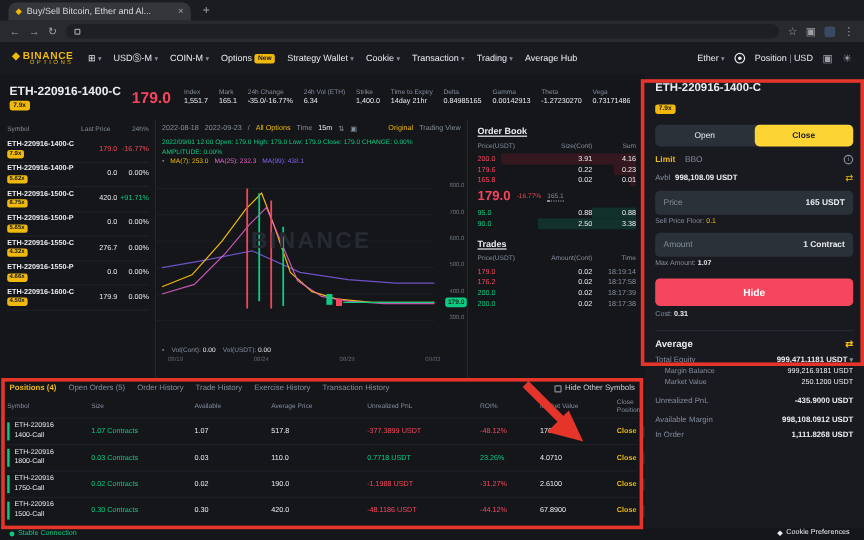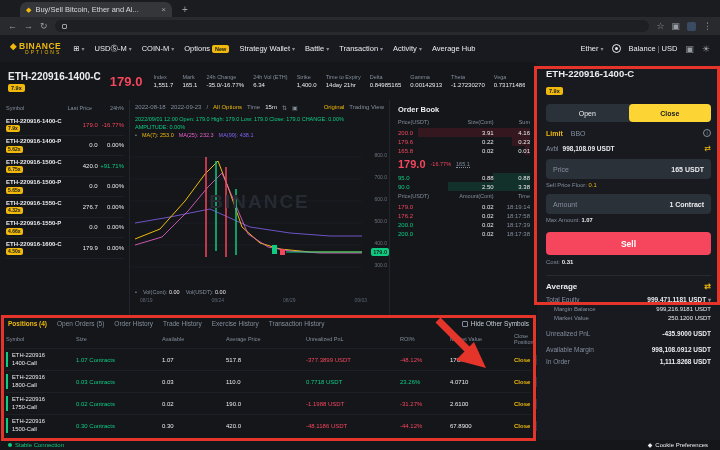--- a/index.html
+++ b/index.html
@@ -1,21 +1,21 @@
 <!DOCTYPE html>
 <html><head>
 <meta charset="utf-8">
 <style>
   * { margin:0; padding:0; box-sizing:border-box; font-family:"Liberation Sans",sans-serif; }
   html,body { background:#000; }
   .screen { position:relative; width:720px; height:450px; background:#14161a; overflow:hidden; color:#eaecef; }
   .g { color:#848e9c; } .w { color:#eaecef; } .red { color:#f6465d; } .grn { color:#0ecb81; } .yel { color:#f0b90b; }
 
   
-  .tabstrip { height:17px; background:#1b1c1f; display:flex; align-items:flex-end; padding-left:20px; }
+  .tabstrip { height:17px; background:#1b1c1f; display:flex; align-items:flex-end; padding-left:7px; }
   .tab { width:152px; height:15px; background:#35363a; border-radius:7px 7px 0 0; display:flex; align-items:center; gap:4px; padding:0 6px; font-size:7.5px; color:#d6d8db; }
   .tab .ttl { flex:1; overflow:hidden; white-space:nowrap; }
   .fav { color:#f0b90b; font-size:7px; }
   .tclose { color:#9aa0a6; font-size:8px; }
   .newtab { color:#9aa0a6; font-size:10px; margin-left:10px; line-height:15px; }
   .addressbar { height:18px; background:#292a2d; display:flex; align-items:center; gap:7px; padding:0 8px; }
   .navicn { color:#9aa0a6; font-size:9px; }
   .urlpill { flex:1; height:12px; background:#1e1f22; border-radius:6px; display:flex; align-items:center; padding:0 7px; gap:4px; }
   .lockdot { width:5px; height:5px; border:1px solid #9aa0a6; border-radius:1px; }
   .profsq { width:9px; height:9px; background:#3b4a63; border-radius:2px; }
@@ -66,21 +66,21 @@
   .cma { font-size:5.5px; padding:0 5px; display:flex; gap:5px; }
   .canvaswrap { position:relative; height:150px; margin-top:1px; }
   .wm { position:absolute; left:50%; top:42%; transform:translate(-50%,-50%); color:#262b33; font-size:19px; font-weight:bold; letter-spacing:2px; }
   .ylab { position:absolute; right:2px; font-size:5px; color:#6b7480; }
   .pxtag { position:absolute; right:0; background:#0ecb81; color:#10241c; font-size:5.5px; font-weight:bold; border-radius:2px; padding:0 2px; line-height:8px; }
   .cvol { font-size:5.5px; color:#848e9c; padding:0 5px; display:flex; gap:6px; }
   .cxaxis { display:flex; justify-content:space-between; font-size:5px; color:#5d6673; padding:2px 22px 0 10px; }
 
   
   .bookcol { flex:1; padding:3px 7px 0 8px; }
-  .btitle { font-size:7.5px; font-weight:bold; color:#eaecef; padding:2px 0 3px 0; }
+  .btitle { font-size:7.5px; font-weight:bold; color:#eaecef; padding:2px 0 3px 0;text-decoration:underline; }
   .bhead { display:grid; grid-template-columns:1.1fr 1fr .8fr; font-size:5.5px; color:#848e9c; padding:2px 0 3px 0; }
   .bhead span:nth-child(2){ text-align:right; } .bhead span:nth-child(3){ text-align:right; }
   .brow { display:grid; grid-template-columns:1.1fr 1fr .8fr; font-size:6px; padding:1.5px 0; position:relative; }
   .brow span:nth-child(2){ text-align:right; } .brow span:nth-child(3){ text-align:right; }
   .depth-a { background:linear-gradient(to left,#35181f 0 var(--d),transparent var(--d)); }
   .depth-b { background:linear-gradient(to left,#12312a 0 var(--d),transparent var(--d)); }
   .bmid { display:flex; align-items:center; gap:5px; padding:3px 0; }
   .bmid .px { color:#f6465d; font-size:11px; font-weight:bold; }
   .bmid .ch { color:#f6465d; font-size:5.5px; }
   .bmid .mk { color:#848e9c; font-size:5.5px; border-bottom:1px dotted #848e9c; }
@@ -183,42 +183,42 @@
       </span>
     <span class="nitem">
         <span>Options</span>
         <span class="badge-new">New</span>
       </span>
     <span class="nitem">
         <span>Strategy Wallet</span>
         <span class="caret">▾</span>
       </span>
     <span class="nitem">
-        <span>Battle</span>
+        <span>Cookie</span>
         <span class="caret">▾</span>
       </span>
     <span class="nitem">
         <span>Transaction</span>
         <span class="caret">▾</span>
       </span>
     <span class="nitem">
-        <span>Activity</span>
+        <span>Trading</span>
         <span class="caret">▾</span>
       </span>
     <span class="nitem">
         <span>Average Hub</span>
       </span>
     <div class="nav-right">
       <span class="nitem">
           <span>Ether</span>
           <span class="caret">▾</span>
         </span>
       <span class="person"></span>
       <span class="nitem">
-          <span>Balance</span>
+          <span>Position</span>
           <span class="vsep">|</span>
           <span>USD</span>
         </span>
       <span class="navicn">▣</span>
       <span class="navicn yel">☀</span>
     </div>
   </div>
 
   <div class="ticker">
     <div class="tsym">
@@ -438,20 +438,21 @@
         <span class="grn">95.0</span>
           <span class="w">0.88</span>
           <span class="w">0.88</span>
       </div>
       <div class="brow depth-b" style="--d:62%">
         <span class="grn">90.0</span>
           <span class="w">2.50</span>
           <span class="w">3.38</span>
       </div>
 
+      <div class="btitle" style="margin-top:6px">Trades</div>
       <div class="bhead">
         <span>Price(USDT)</span>
         <span>Amount(Cont)</span>
         <span>Time</span>
       </div>
       <div class="brow">
         <span class="red">179.0</span>
           <span class="w">0.02</span>
           <span class="g">18:19:14</span>
       </div>
@@ -594,21 +595,21 @@
       <span class="yel">0.1</span>
     </div>
     <div class="field">
       <span class="ph">Amount</span>
       <span class="val">1 Contract</span>
     </div>
     <div class="subnote">
       <span class="g">Max Amount:</span>
       <span class="w" style="font-weight:bold">1.07</span>
     </div>
-    <div class="sellbtn">Sell</div>
+    <div class="sellbtn">Hide</div>
     <div class="costrow">
       <span class="g">Cost:</span>
       <span class="w" style="font-weight:bold">0.31</span>
     </div>
 
     
     <div class="acct">
       <div class="accthead">
         <span>Average</span>
         <span class="swap">⇄</span>

